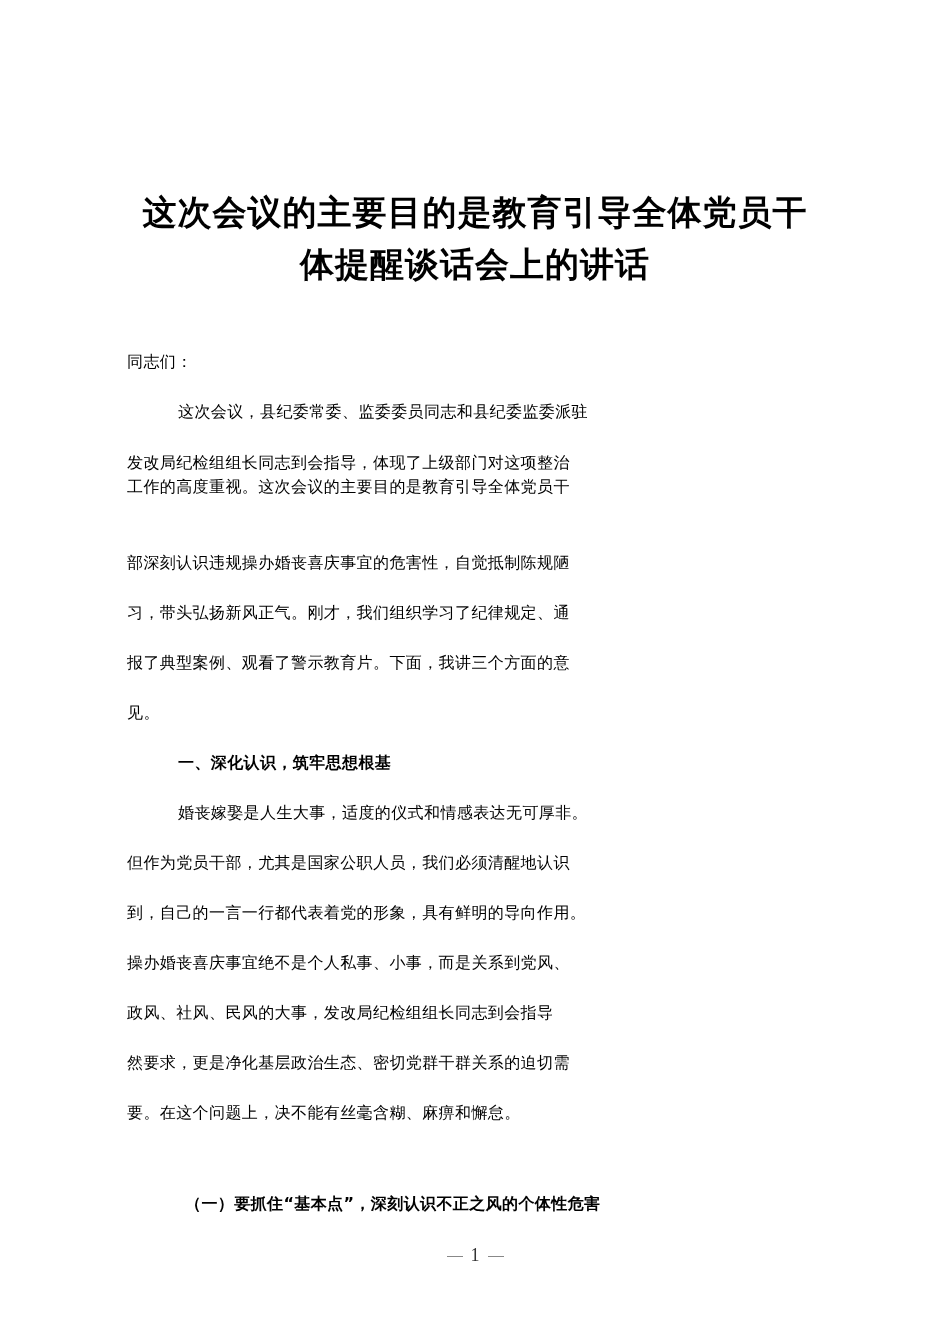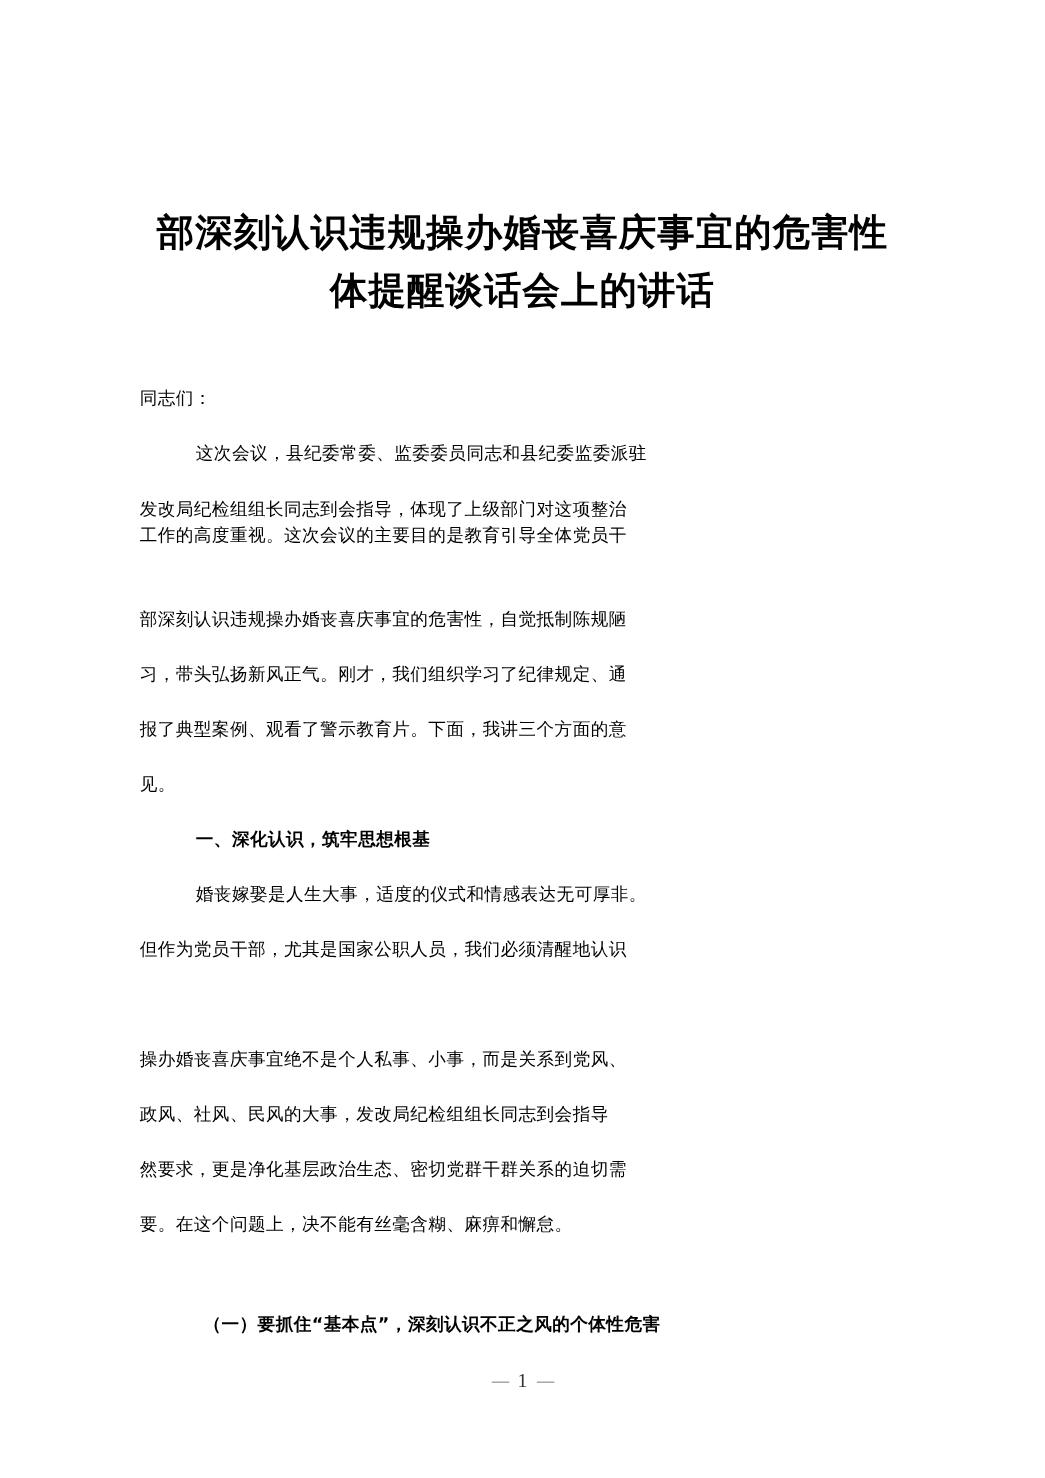--- a/index.html
+++ b/index.html
@@ -62,37 +62,38 @@
       background: #888888;
       vertical-align: middle;
       margin: 0 8px;
     }
   </style>
 </head>
 <body>
 
 <div class="page">
 
-  <div class="title" style="top:192px;">部深刻认识违规操办婚丧喜庆事宜的危害性</div>
+  <div class="title" style="top:192px;">这次会议的主要目的是教育引导全体党员干</div>
   <div class="title" style="top:244px;">体提醒谈话会上的讲话</div>
 
   <div class="line" style="top:347px;">同志们：</div>
 
   <div class="line indent" style="top:397px;">这次会议，县纪委常委、监委委员同志和县纪委监委派驻</div>
   <div class="line" style="top:448px;">发改局纪检组组长同志到会指导，体现了上级部门对这项整治</div>
   <div class="line" style="top:472px;text-align:center;">工作的高度重视。这次会议的主要目的是教育引导全体党员干</div>
   <div class="line" style="top:548px;">部深刻认识违规操办婚丧喜庆事宜的危害性，自觉抵制陈规陋</div>
   <div class="line" style="top:598px;">习，带头弘扬新风正气。刚才，我们组织学习了纪律规定、通</div>
   <div class="line" style="top:648px;">报了典型案例、观看了警示教育片。下面，我讲三个方面的意</div>
   <div class="line" style="top:698px;">见。</div>
 
   <div class="line indent bold" style="top:748px;">一、深化认识，筑牢思想根基</div>
 
   <div class="line indent" style="top:798px;">婚丧嫁娶是人生大事，适度的仪式和情感表达无可厚非。</div>
   <div class="line" style="top:848px;">但作为党员干部，尤其是国家公职人员，我们必须清醒地认识</div>
+  <div class="line" style="top:898px;">到，自己的一言一行都代表着党的形象，具有鲜明的导向作用。</div>
   <div class="line" style="top:948px;">操办婚丧喜庆事宜绝不是个人私事、小事，而是关系到党风、</div>
   <div class="line" style="top:998px;">政风、社风、民风的大事，发改局纪检组组长同志到会指导</div>
   <div class="line" style="top:1048px;">然要求，更是净化基层政治生态、密切党群干群关系的迫切需</div>
   <div class="line" style="top:1098px;">要。在这个问题上，决不能有丝毫含糊、麻痹和懈怠。</div>
 
   <div class="line sub-indent bold" style="top:1148px;">（一）要抓住“基本点”，深刻认识不正之风的个体性危害</div>
 
   <div class="footer">
     <span class="dash"></span><span>1</span><span class="dash"></span>
   </div>

